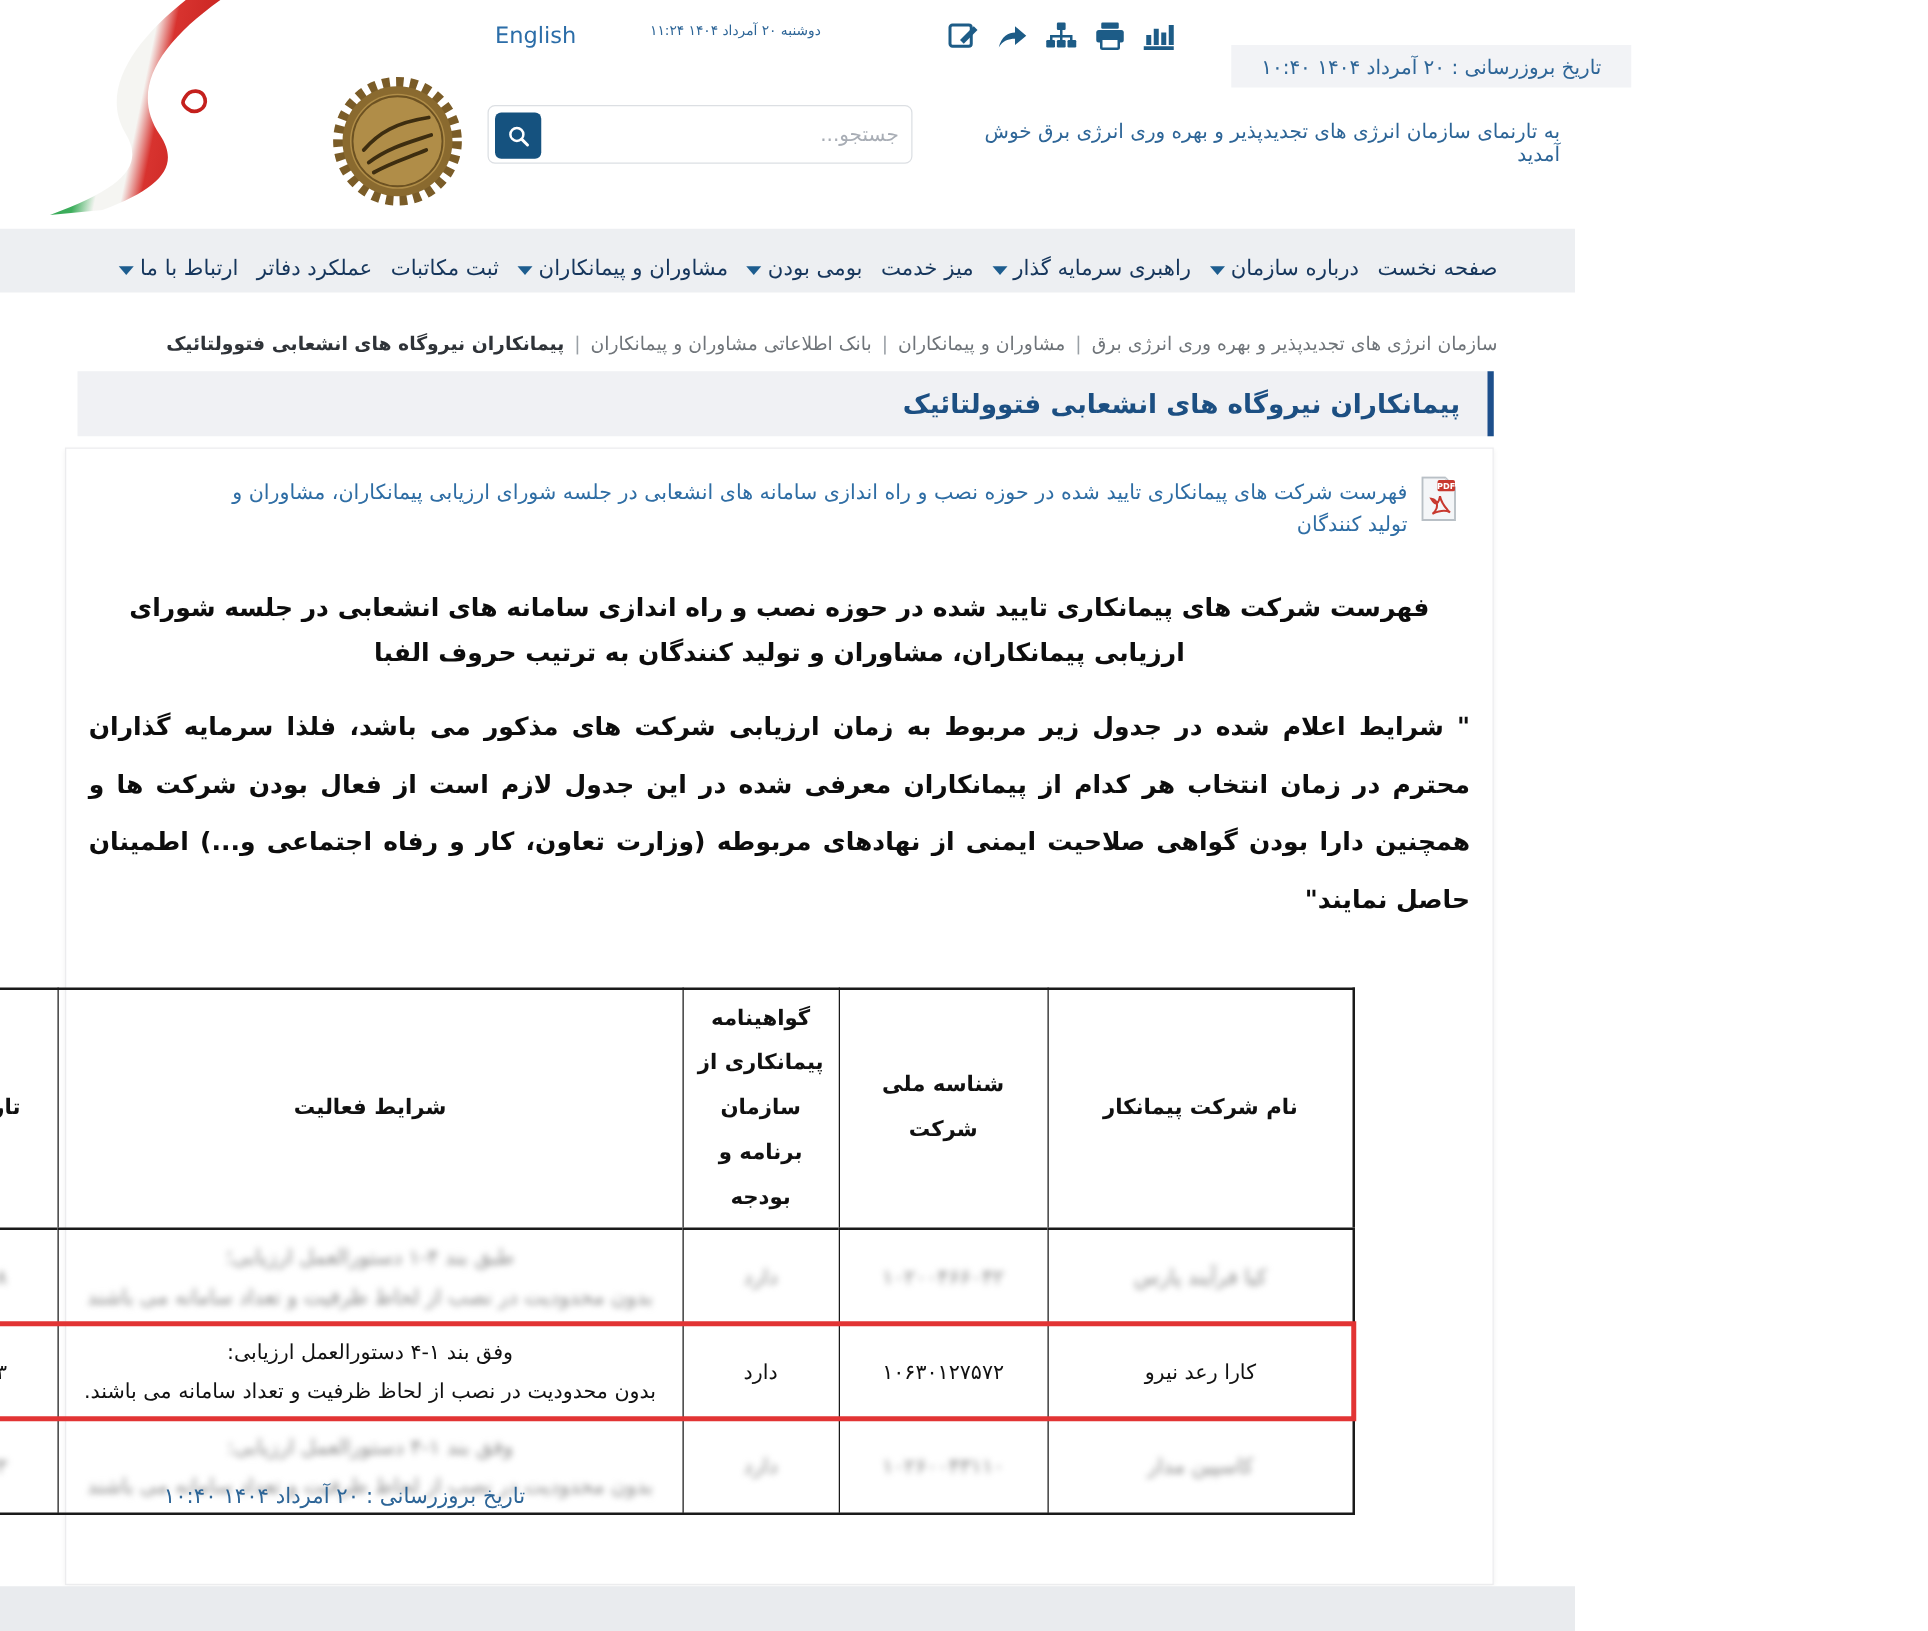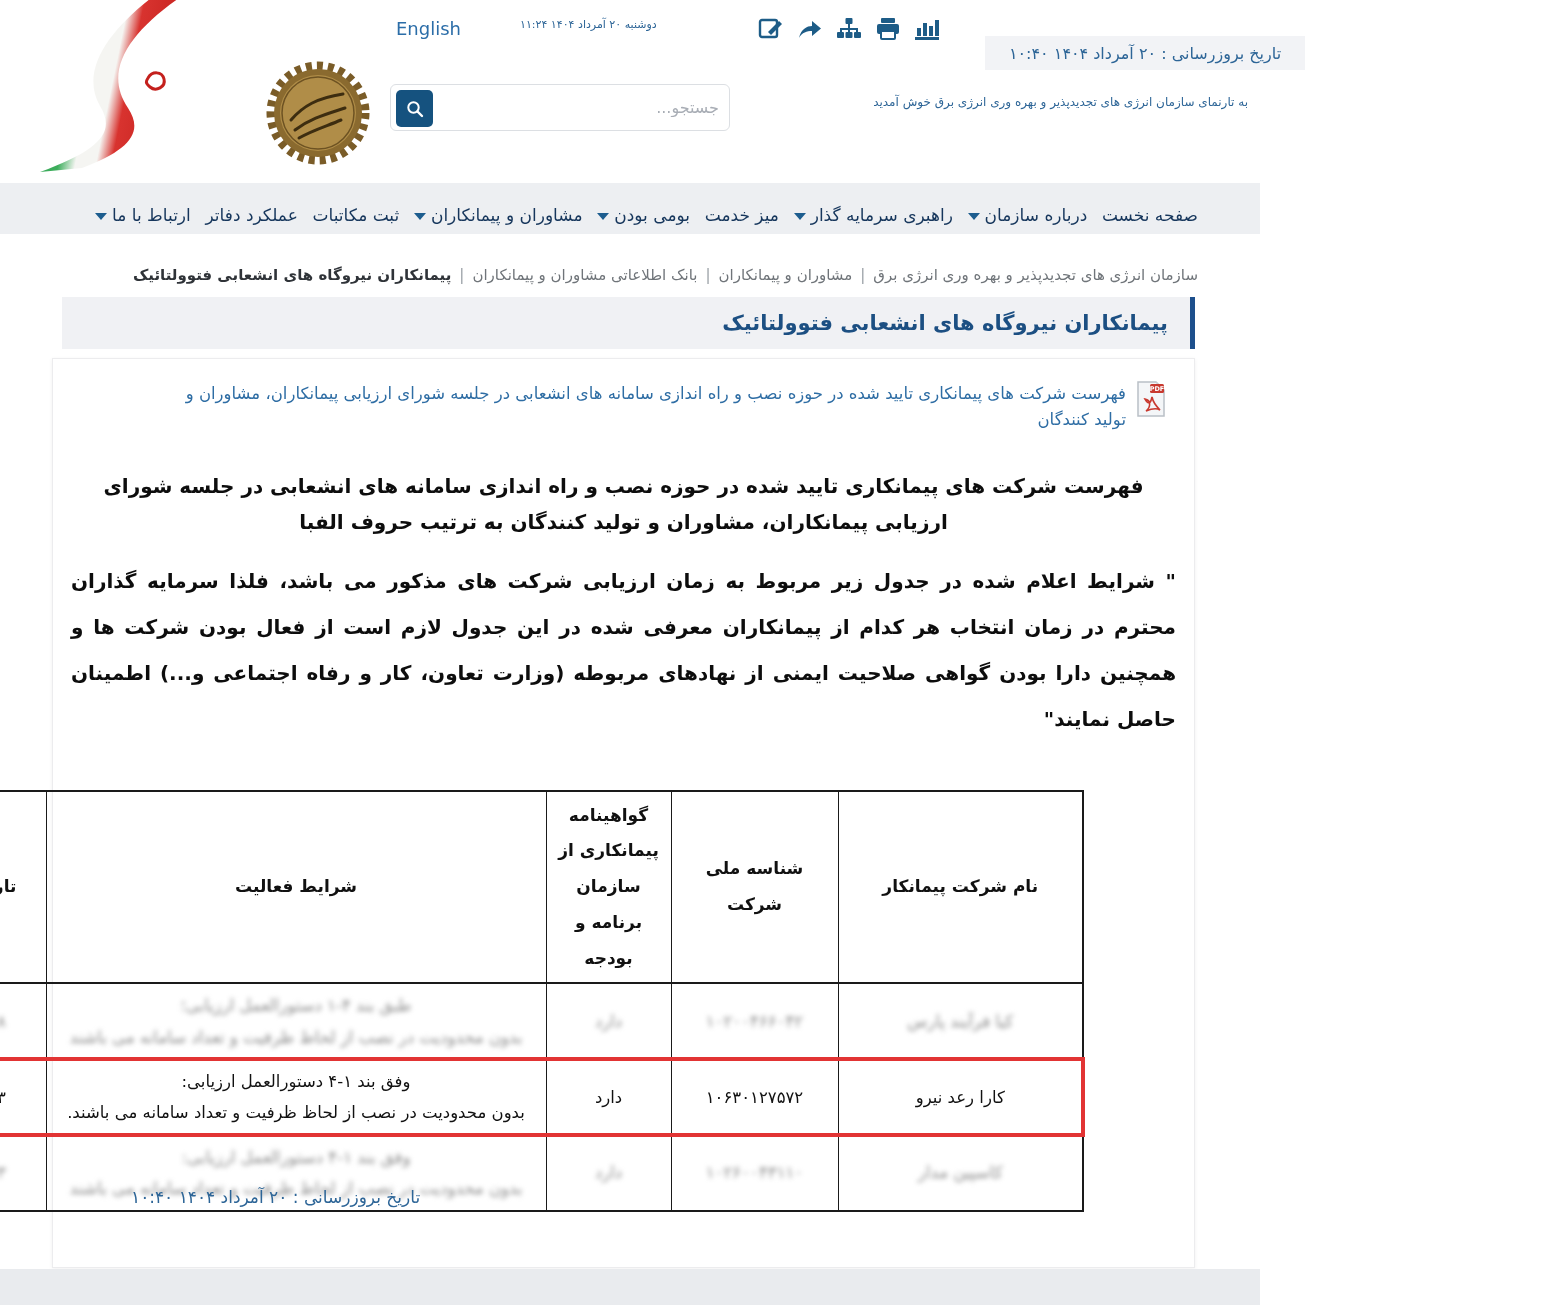--- a/index.html
+++ b/index.html
@@ -29,21 +29,21 @@
                 justify-content:center; }
 
   .header-icons { position:absolute; left:758px; top:16px; display:flex; direction:ltr; gap:13px; }
   .header-icons .hicon { width:26px; height:26px; cursor:pointer; }
 
   .update-badge { position:absolute; left:985px; top:36px; width:320px; height:34px;
                   background:#f2f3f6; color:#2d6597; font-size:16px; display:flex;
                   align-items:center; justify-content:center; }
 
   .welcome-text { position:absolute; left:758px; top:95px; width:490px; 
-                  font-size:12px; color:#2d6597; }
+                  font-size:16px; color:#2d6597; }
 
   .org-logo { position:absolute; left:1340px; top:4px; width:185px; height:172px;
               text-align:center; }
   .org-logo .emblem { margin:0 auto; }
   .org-logo .l1 { font-family:"DejaVu Serif", serif; font-weight:bold; font-size:15px; color:#1a1a1a; margin-top:2px; }
   .org-logo .l2 { font-family:"DejaVu Serif", serif; font-weight:bold; font-size:12.5px; color:#1a1a1a; margin-top:4px; }
   .org-logo .l3 { font-family:"DejaVu Serif", serif; font-weight:bold; font-size:12.5px; color:#1a1a1a; margin-top:6px; }
 
   
   .navbar { position:absolute; top:183px; right:0; left:0; height:51px; background:#edeff2;

